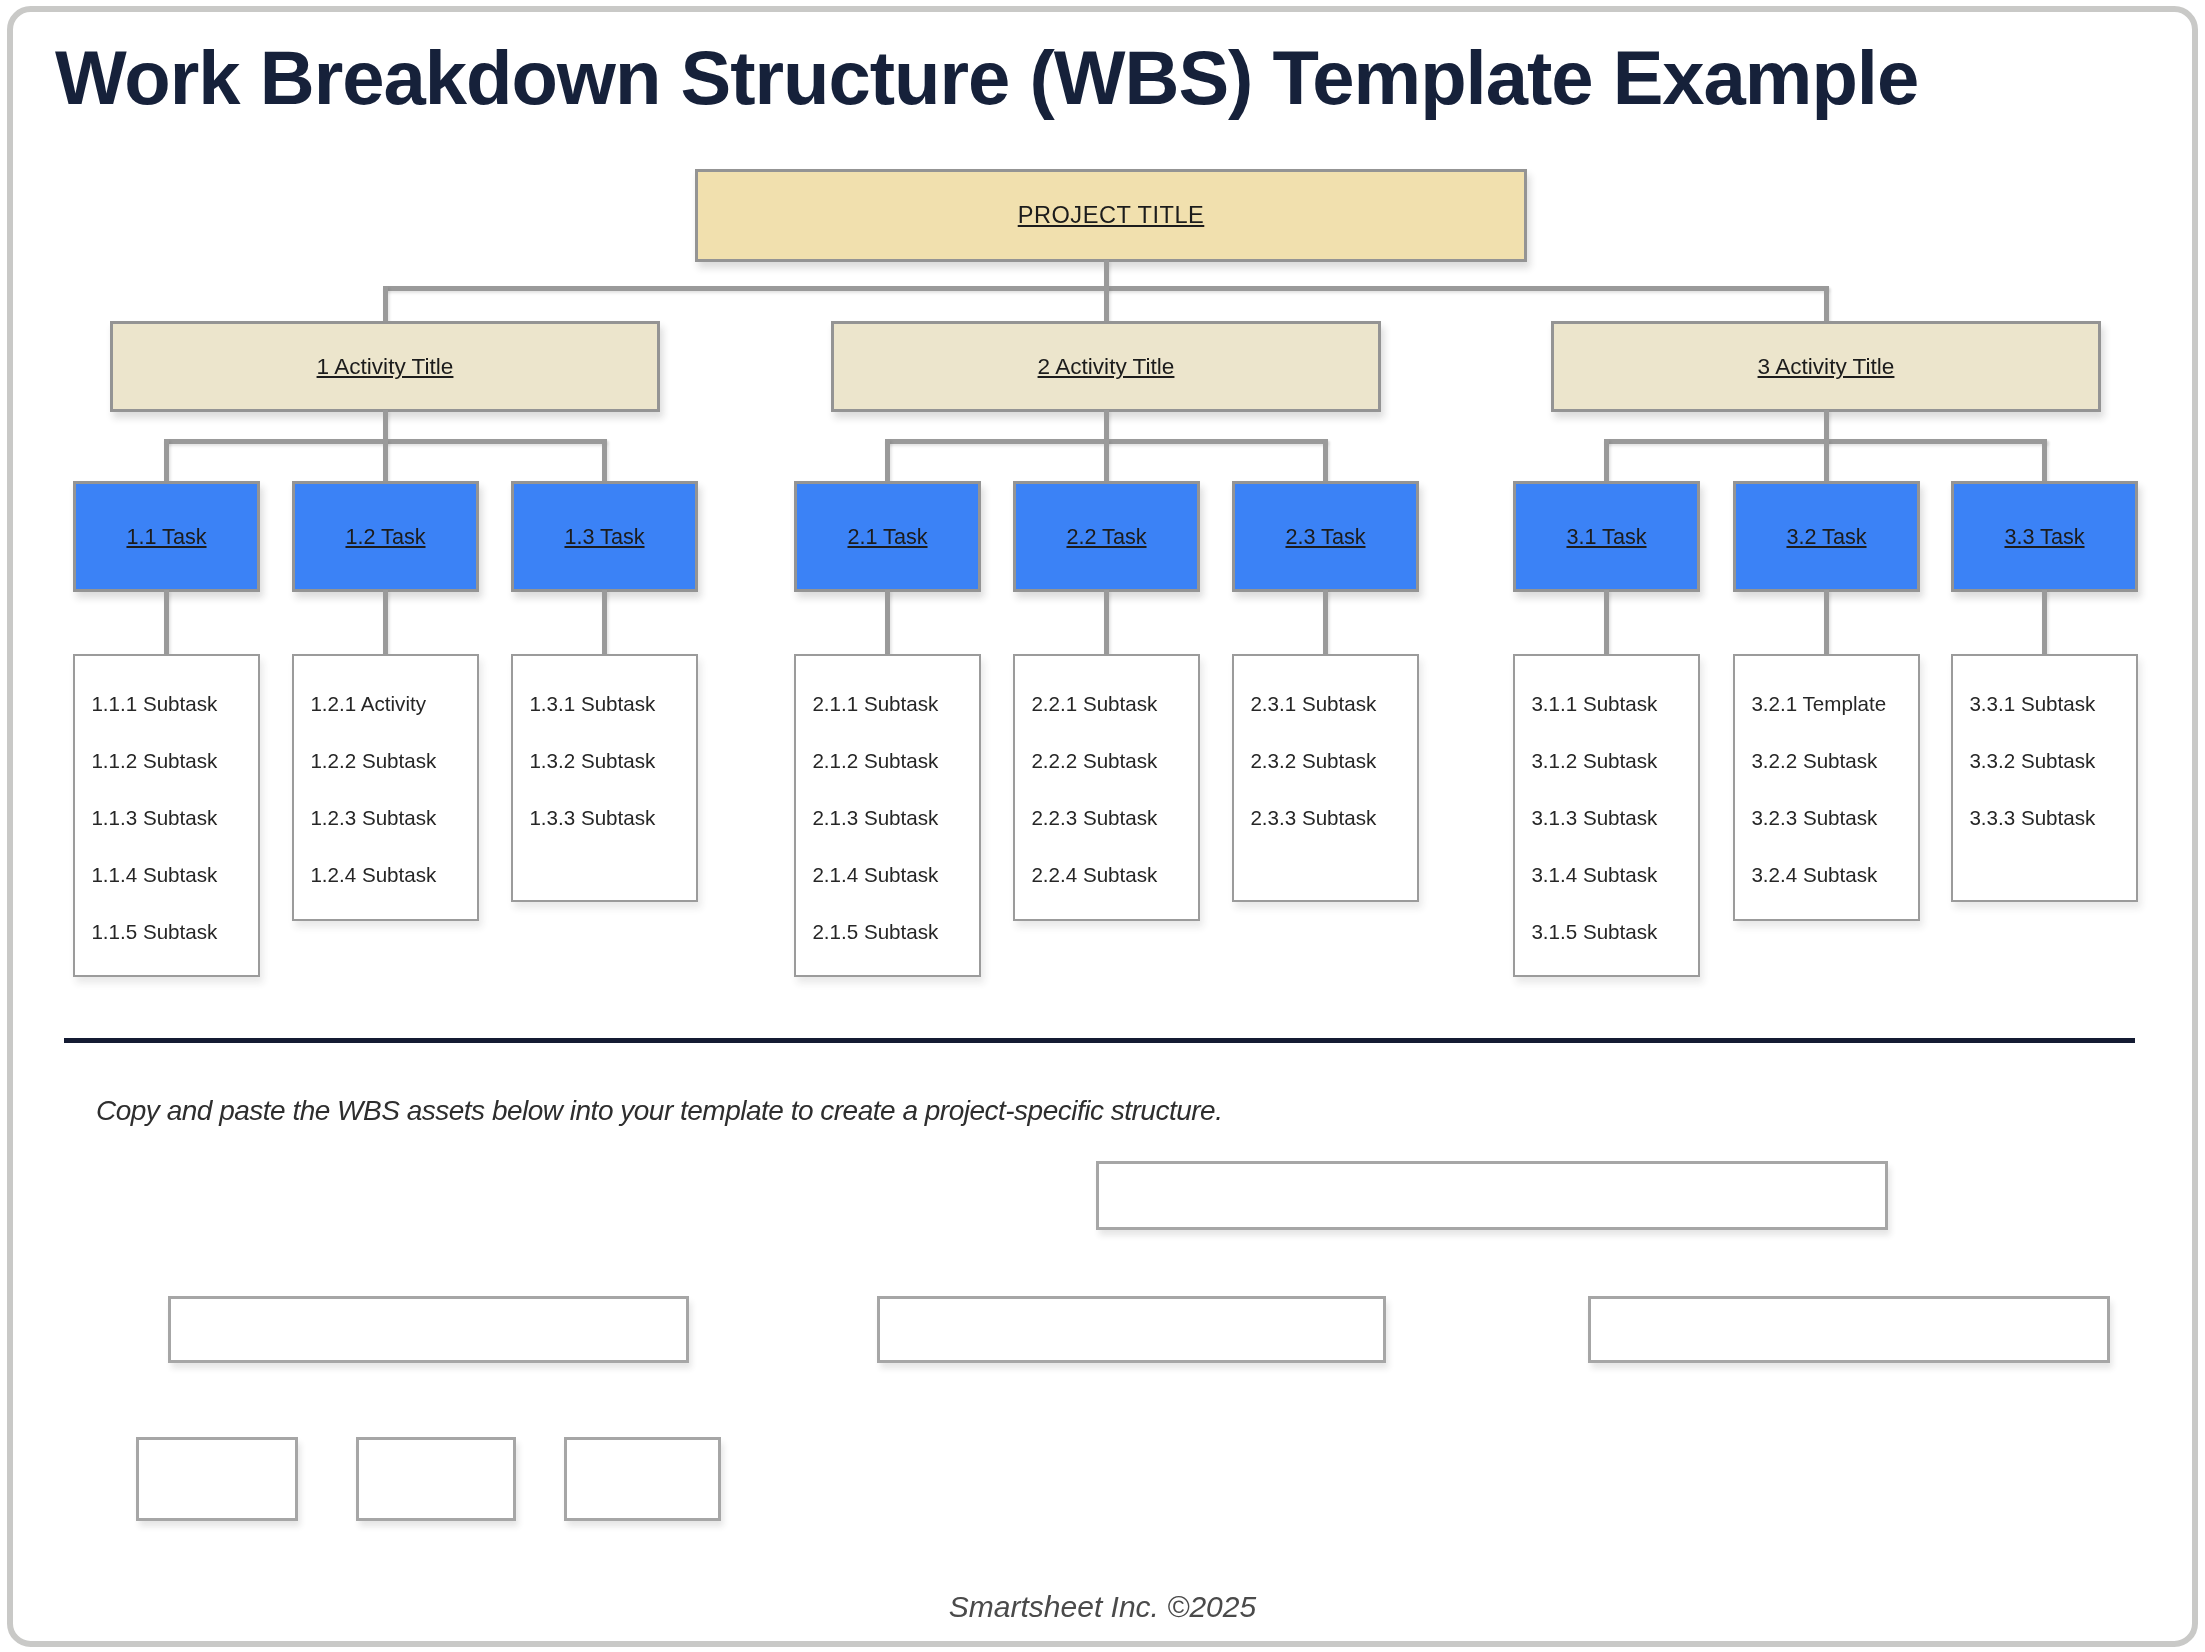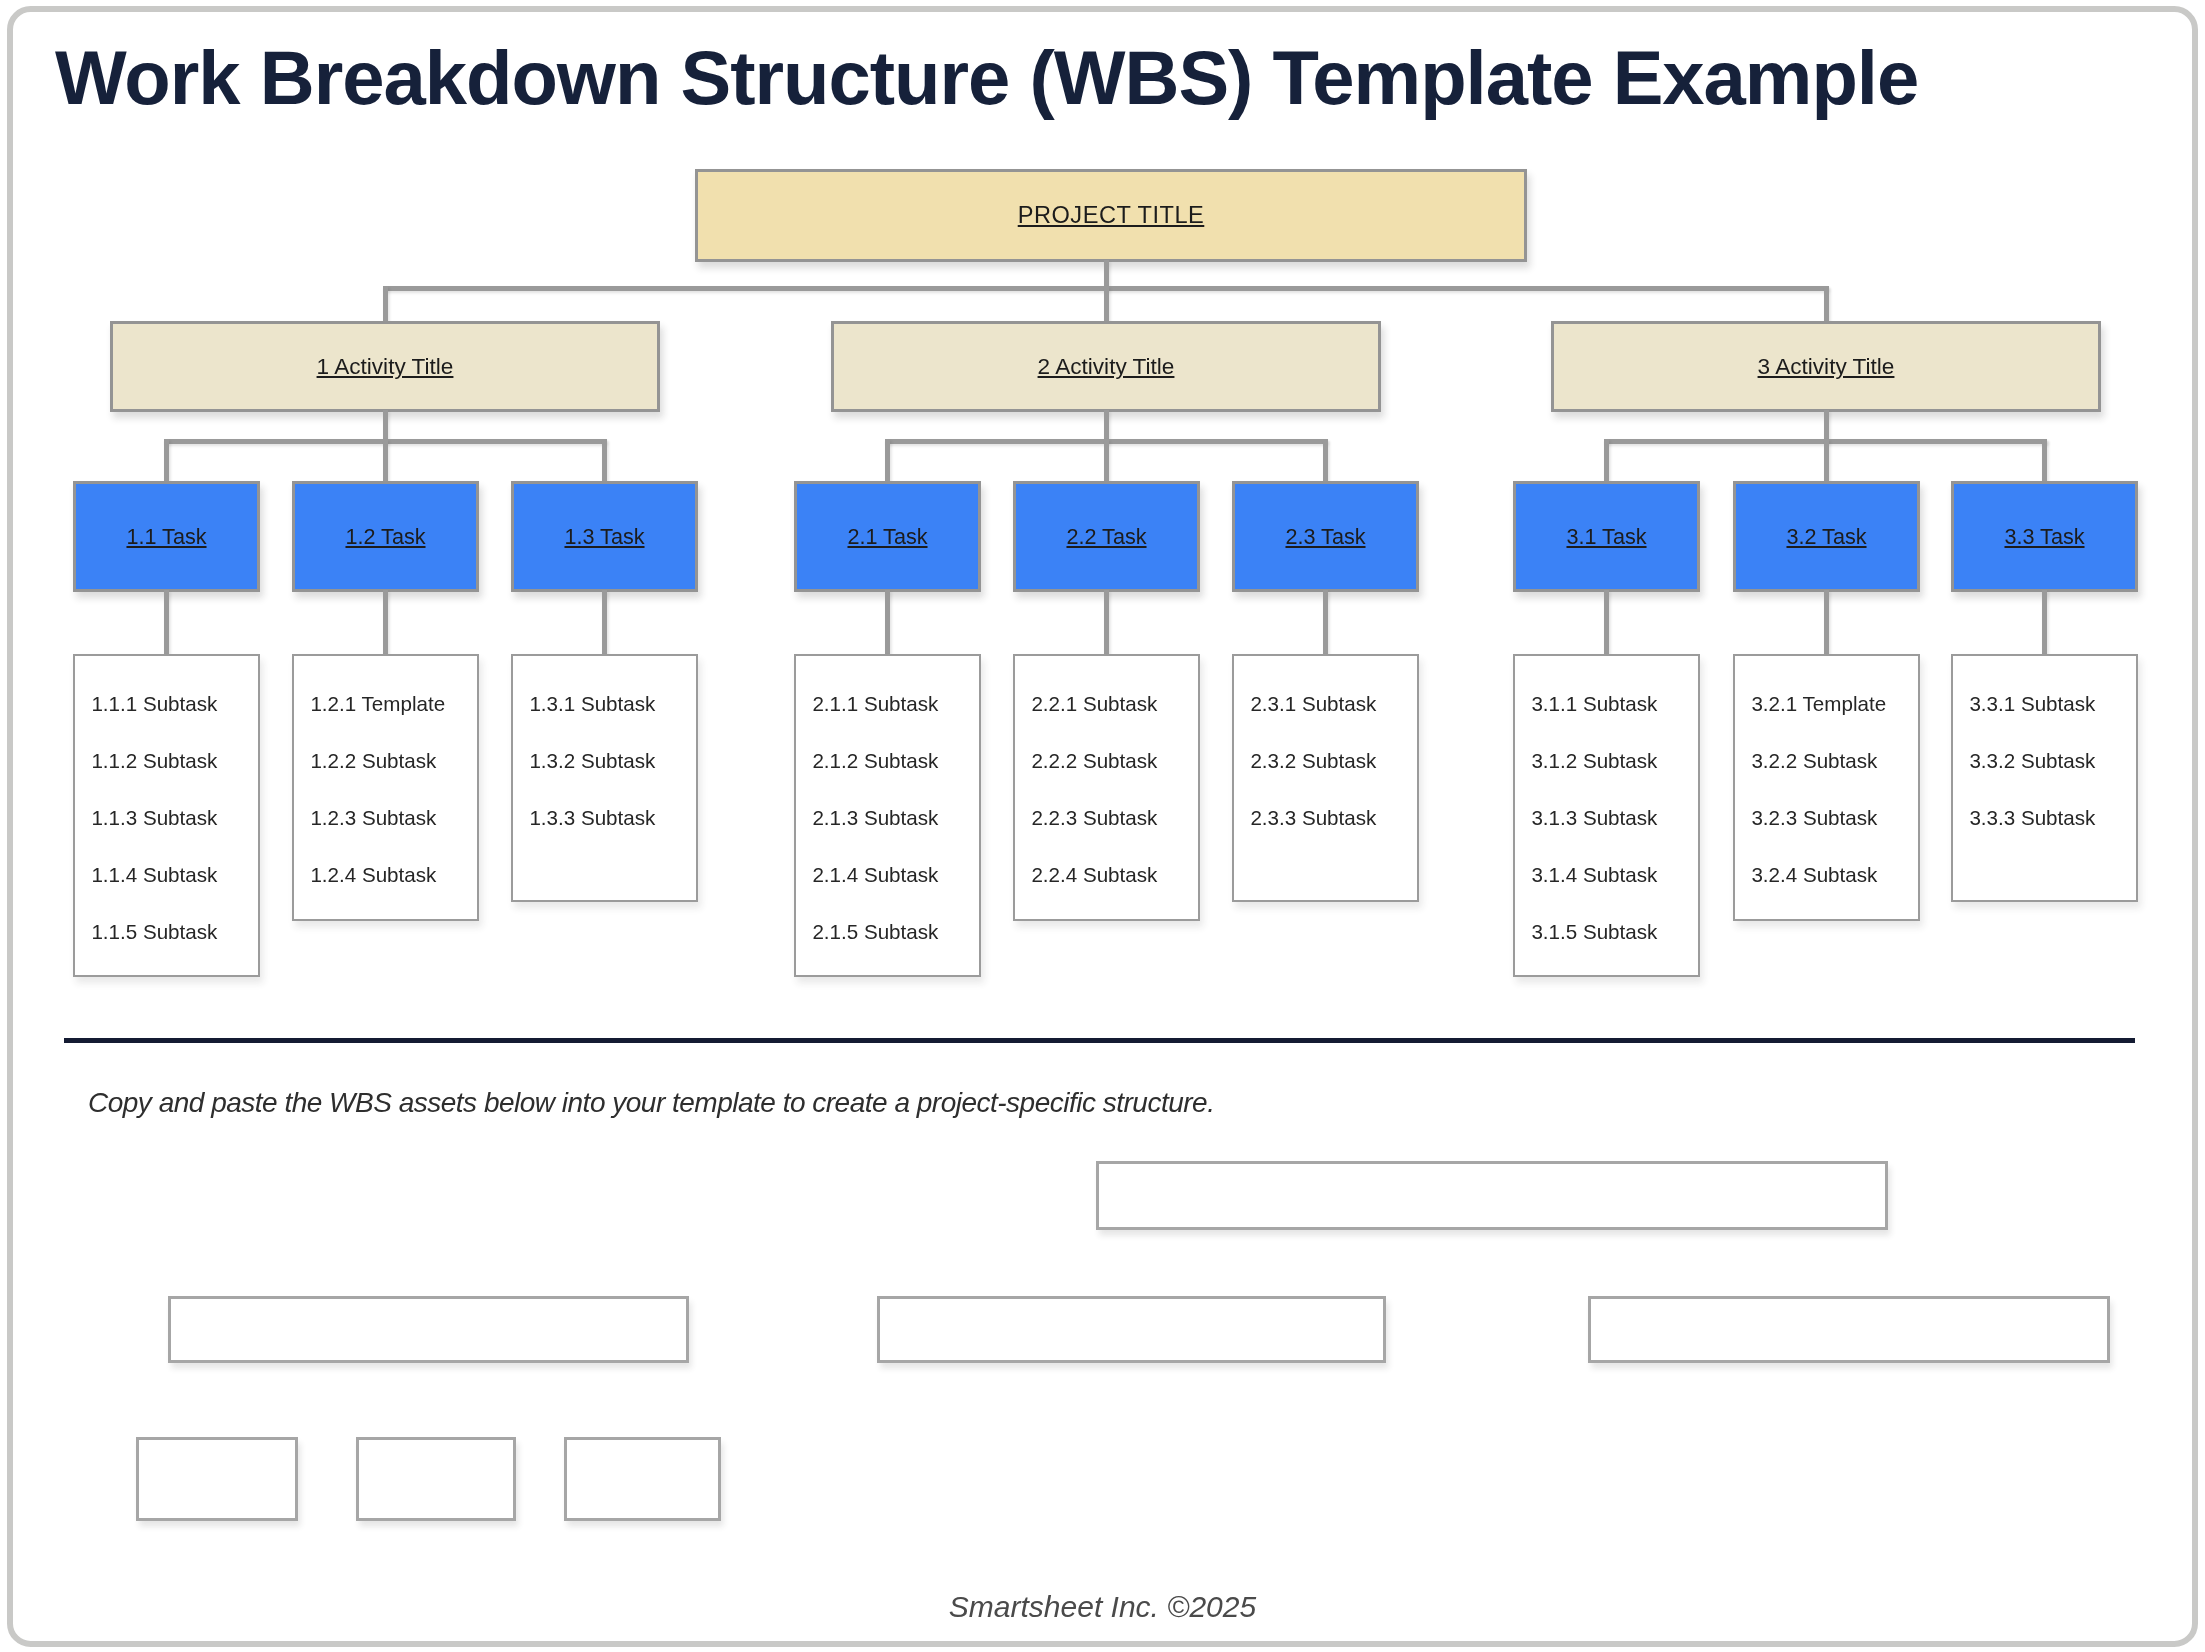--- a/index.html
+++ b/index.html
@@ -19,21 +19,21 @@
   
   .subs{position:absolute;top:654px;width:187px;box-sizing:border-box;background:#ffffff;
         border:2.6px solid #9b9b9b;padding:18.5px 4.1px 0 16.4px;box-shadow:2.6px 6.2px 7.2px rgba(40,40,40,0.10);}
   .h5{height:323px}.h4{height:267px}.h3{height:248px}
   .si{height:57px;line-height:57px;font-size:20.6px;color:#262626;white-space:nowrap;}
   
   .vline,.hline{position:absolute;background:#9a9a9a;box-shadow:1.5px 2.1px 2.6px rgba(60,60,60,0.15);}
   .vline{width:4.6px}.hline{height:4.6px}
   
   .divider{position:absolute;left:64px;top:1038px;width:2071px;height:5.1px;background:#141b32;}
-  .note{position:absolute;left:80px;top:1079px;margin:8px;font-style:italic;font-size:28px;
+  .note{position:absolute;left:80px;top:1079px;margin:16px;font-style:italic;font-size:28px;
         letter-spacing:-0.5px;color:#2e2e2e;white-space:nowrap;}
   .asset{position:absolute;box-sizing:border-box;background:#ffffff;border:3.1px solid #a6a6a6;
         box-shadow:2.6px 6.2px 6.2px rgba(40,40,40,0.12);}
   .footer{position:absolute;left:0;top:1590px;width:100%;margin:0;text-align:center;
         font-style:italic;font-size:30px;color:#4a4a4a;}
 </style>
 </head>
 <body>
 
 <div class="stage">
@@ -94,21 +94,21 @@
     <div class="vline" style="left:2042px;top:590px;height:66px"></div>
 
     <div class="subs h5" style="left:73px">
       <div class="si">1.1.1 Subtask</div>
       <div class="si">1.1.2 Subtask</div>
       <div class="si">1.1.3 Subtask</div>
       <div class="si">1.1.4 Subtask</div>
       <div class="si">1.1.5 Subtask</div>
     </div>
     <div class="subs h4" style="left:292px">
-      <div class="si">1.2.1 Template</div>
+      <div class="si">1.2.1 Activity</div>
       <div class="si">1.2.2 Subtask</div>
       <div class="si">1.2.3 Subtask</div>
       <div class="si">1.2.4 Subtask</div>
     </div>
     <div class="subs h3" style="left:511px">
       <div class="si">1.3.1 Subtask</div>
       <div class="si">1.3.2 Subtask</div>
       <div class="si">1.3.3 Subtask</div>
     </div>
 

